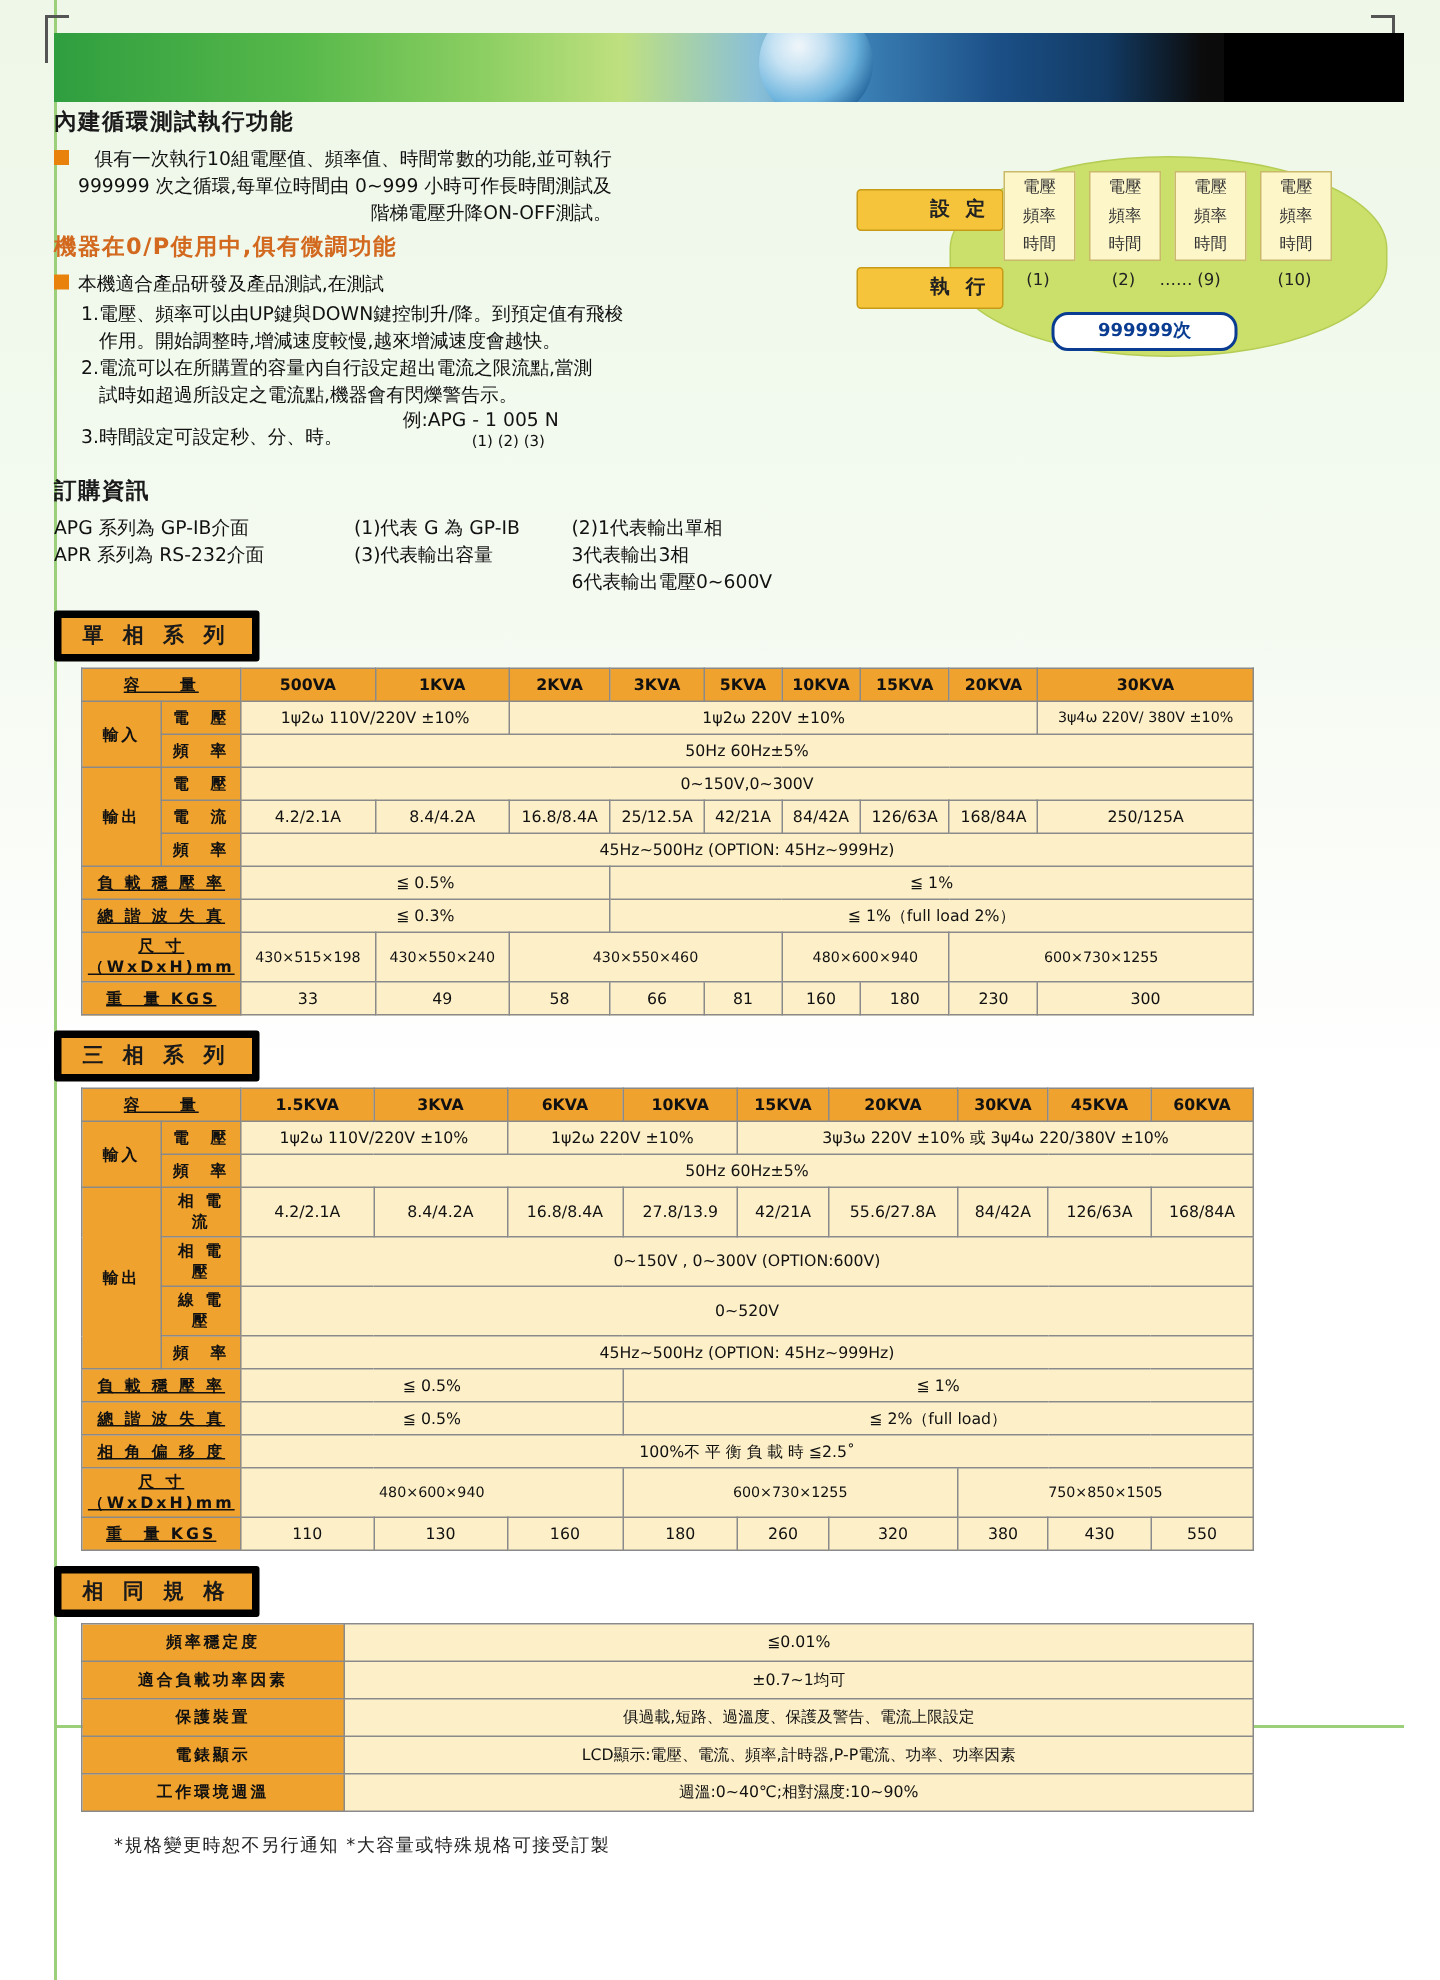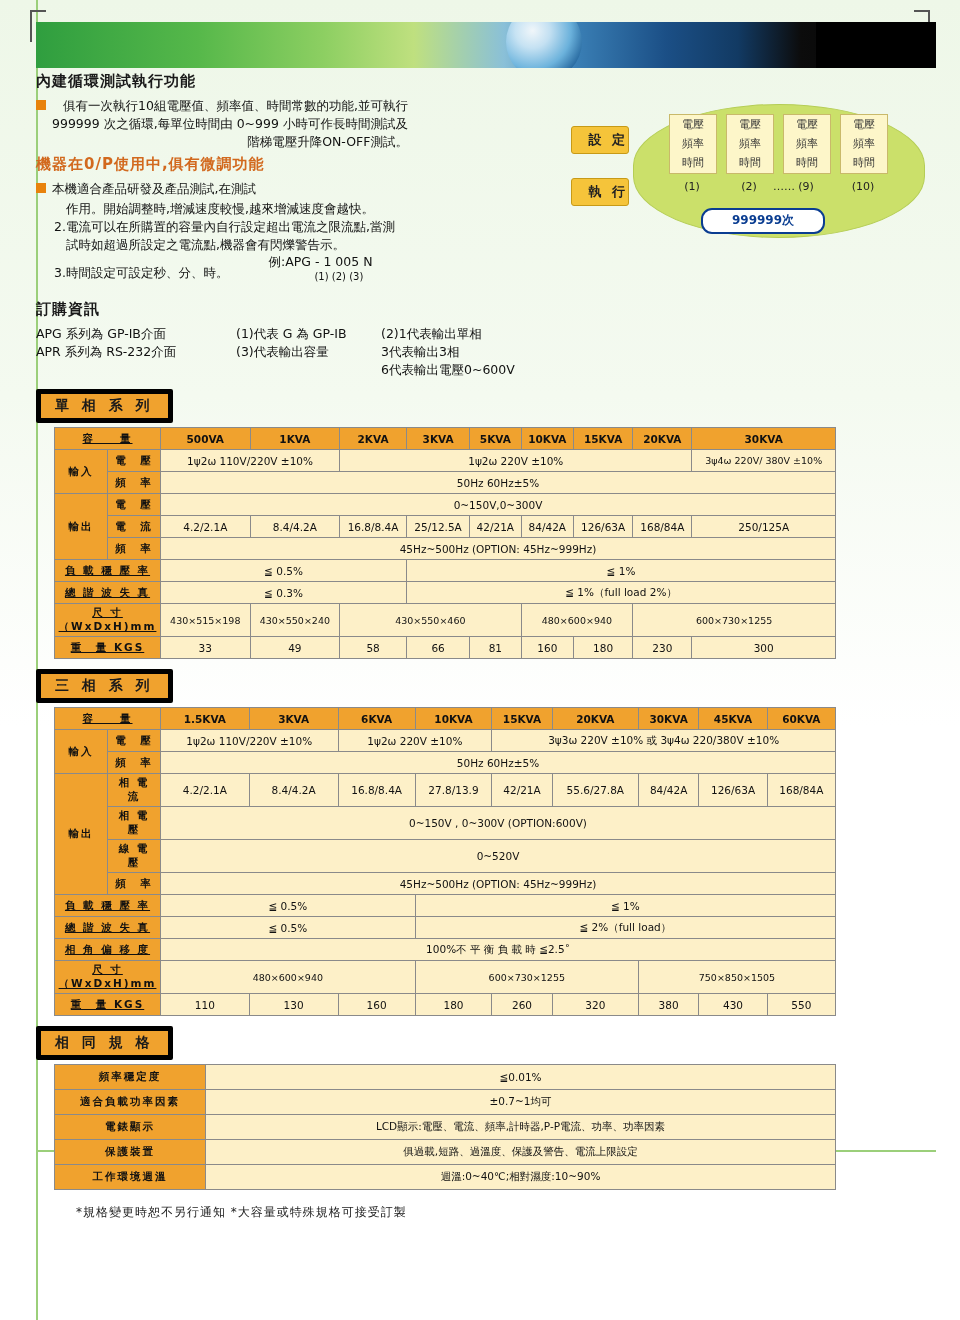--- a/index.html
+++ b/index.html
@@ -53,22 +53,23 @@
   .indent2{margin-left:30px;font-size:12.5px;line-height:18px;}
 
   
   .diagram{position:absolute;left:505px;top:32px;width:390px;height:160px;}
   .blob{
     position:absolute;left:92px;top:0;width:290px;height:132px;border-radius:50%/46%;
     background:#cbe06a;border:1px solid #b5cd55;
   }
   .tagbox{
     position:absolute;width:56px;height:26px;background:#f5c43a;border:1px solid #c79a17;
-    border-radius:3px;font-size:13px;font-weight:bold;text-align:right;line-height:26px;letter-spacing:3px;
+    border-radius:3px;font-size:13px;font-weight:bold;text-align:center;line-height:26px;letter-spacing:3px;
     color:#222;
+    padding-left:40px;
   }
   .tag-set{left:30px;top:22px;}
   .tag-run{left:30px;top:74px;}
   .cell{
     position:absolute;width:46px;height:58px;background:#fdf6c9;border:1px solid #c9b96a;
     font-size:11px;text-align:center;line-height:19px;color:#333;
   }
   .cellnum{position:absolute;width:46px;text-align:center;font-size:11px;color:#222;top:76px;}
   .dots{position:absolute;font-size:11px;color:#222;top:76px;}
   .loopbox{
@@ -84,21 +85,21 @@
   }
 
   table.spec{border-collapse:collapse;width:782px;margin-left:18px;font-size:10.5px;}
   table.spec td{border:1px solid #8a8a8a;padding:2px 3px;text-align:center;height:17px;}
   td.lbl{background:#f0a22e;font-weight:bold;letter-spacing:2px;width:46px;}
   td.lbl2{background:#f0a22e;font-weight:bold;letter-spacing:2px;width:92px;text-decoration:underline;}
   td.hdr{background:#f0a22e;font-weight:bold;}
   td.val{background:#fdf0c8;}
 
   table.same{border-collapse:collapse;width:782px;margin-left:18px;font-size:10.5px;}
-  table.same td{border:1px solid #8a8a8a;padding:3px 0;height:18px;}
+  table.same td{border:1px solid #8a8a8a;padding:3px 12px;height:18px;}
   td.slbl{background:#f0a22e;font-weight:bold;text-align:center;letter-spacing:2px;width:150px;}
   td.sval{background:#fdf0c8;text-align:center;}
 
   .footnote{margin:14px 0 0 40px;font-size:12px;color:#222;letter-spacing:1px;}
   .small{font-size:9.5px;}
 </style>
 </head>
 <body>
 
 <div class="page-bg"></div>
@@ -159,20 +160,21 @@
       <div>999999 次之循環,每單位時間由 0~999 小時可作長時間測試及</div>
       <div>階梯電壓升降ON-OFF測試。</div>
     </div>
   </div>
 
   <h2 class="sec orange" style="margin-top:4px;">機器在0/P使用中,俱有微調功能</h2>
   <div class="bullet-row">
     <span class="sq"></span>
     <div class="btext">本機適合產品研發及產品測試,在測試</div>
   </div>
+  <div class="indent">1.電壓、頻率可以由UP鍵與DOWN鍵控制升/降。到預定值有飛梭</div>
   <div class="indent2">作用。開始調整時,增減速度較慢,越來增減速度會越快。</div>
   <div class="indent">2.電流可以在所購置的容量內自行設定超出電流之限流點,當測</div>
   <div class="indent2">試時如超過所設定之電流點,機器會有閃爍警告示。</div>
   <div style="display:flex;align-items:flex-end;">
     <div class="indent">3.時間設定可設定秒、分、時。</div>
     <div style="margin-left:40px;">
       <div style="font-size:12.5px;">例:APG - 1 005 N</div>
       <div style="font-size:10px;margin-left:46px;">(1)  (2) (3)</div>
     </div>
   </div>
@@ -368,28 +370,28 @@
     <tbody>
         <tr>
       <td class="slbl">頻率穩定度</td>
       <td class="sval">≦0.01%</td>
     </tr>
     <tr>
       <td class="slbl">適合負載功率因素</td>
       <td class="sval">±0.7~1均可</td>
     </tr>
     <tr>
+      <td class="slbl">保護裝置</td>
+      <td class="sval">俱過載,短路、過溫度、保護及警告、電流上限設定</td>
+    </tr>
+    <tr>
       <td class="slbl">電錶顯示</td>
       <td class="sval">LCD顯示:電壓、電流、頻率,計時器,P-P電流、功率、功率因素</td>
     </tr>
     <tr>
-      <td class="slbl">保護裝置</td>
-      <td class="sval">俱過載,短路、過溫度、保護及警告、電流上限設定</td>
-    </tr>
-    <tr>
       <td class="slbl">工作環境週溫</td>
       <td class="sval">週溫:0~40℃;相對濕度:10~90%</td>
     </tr>
   </tbody>
     </table>
 
   <div class="footnote">*規格變更時恕不另行通知  *大容量或特殊規格可接受訂製</div>
 </div>
 
 </body></html>

